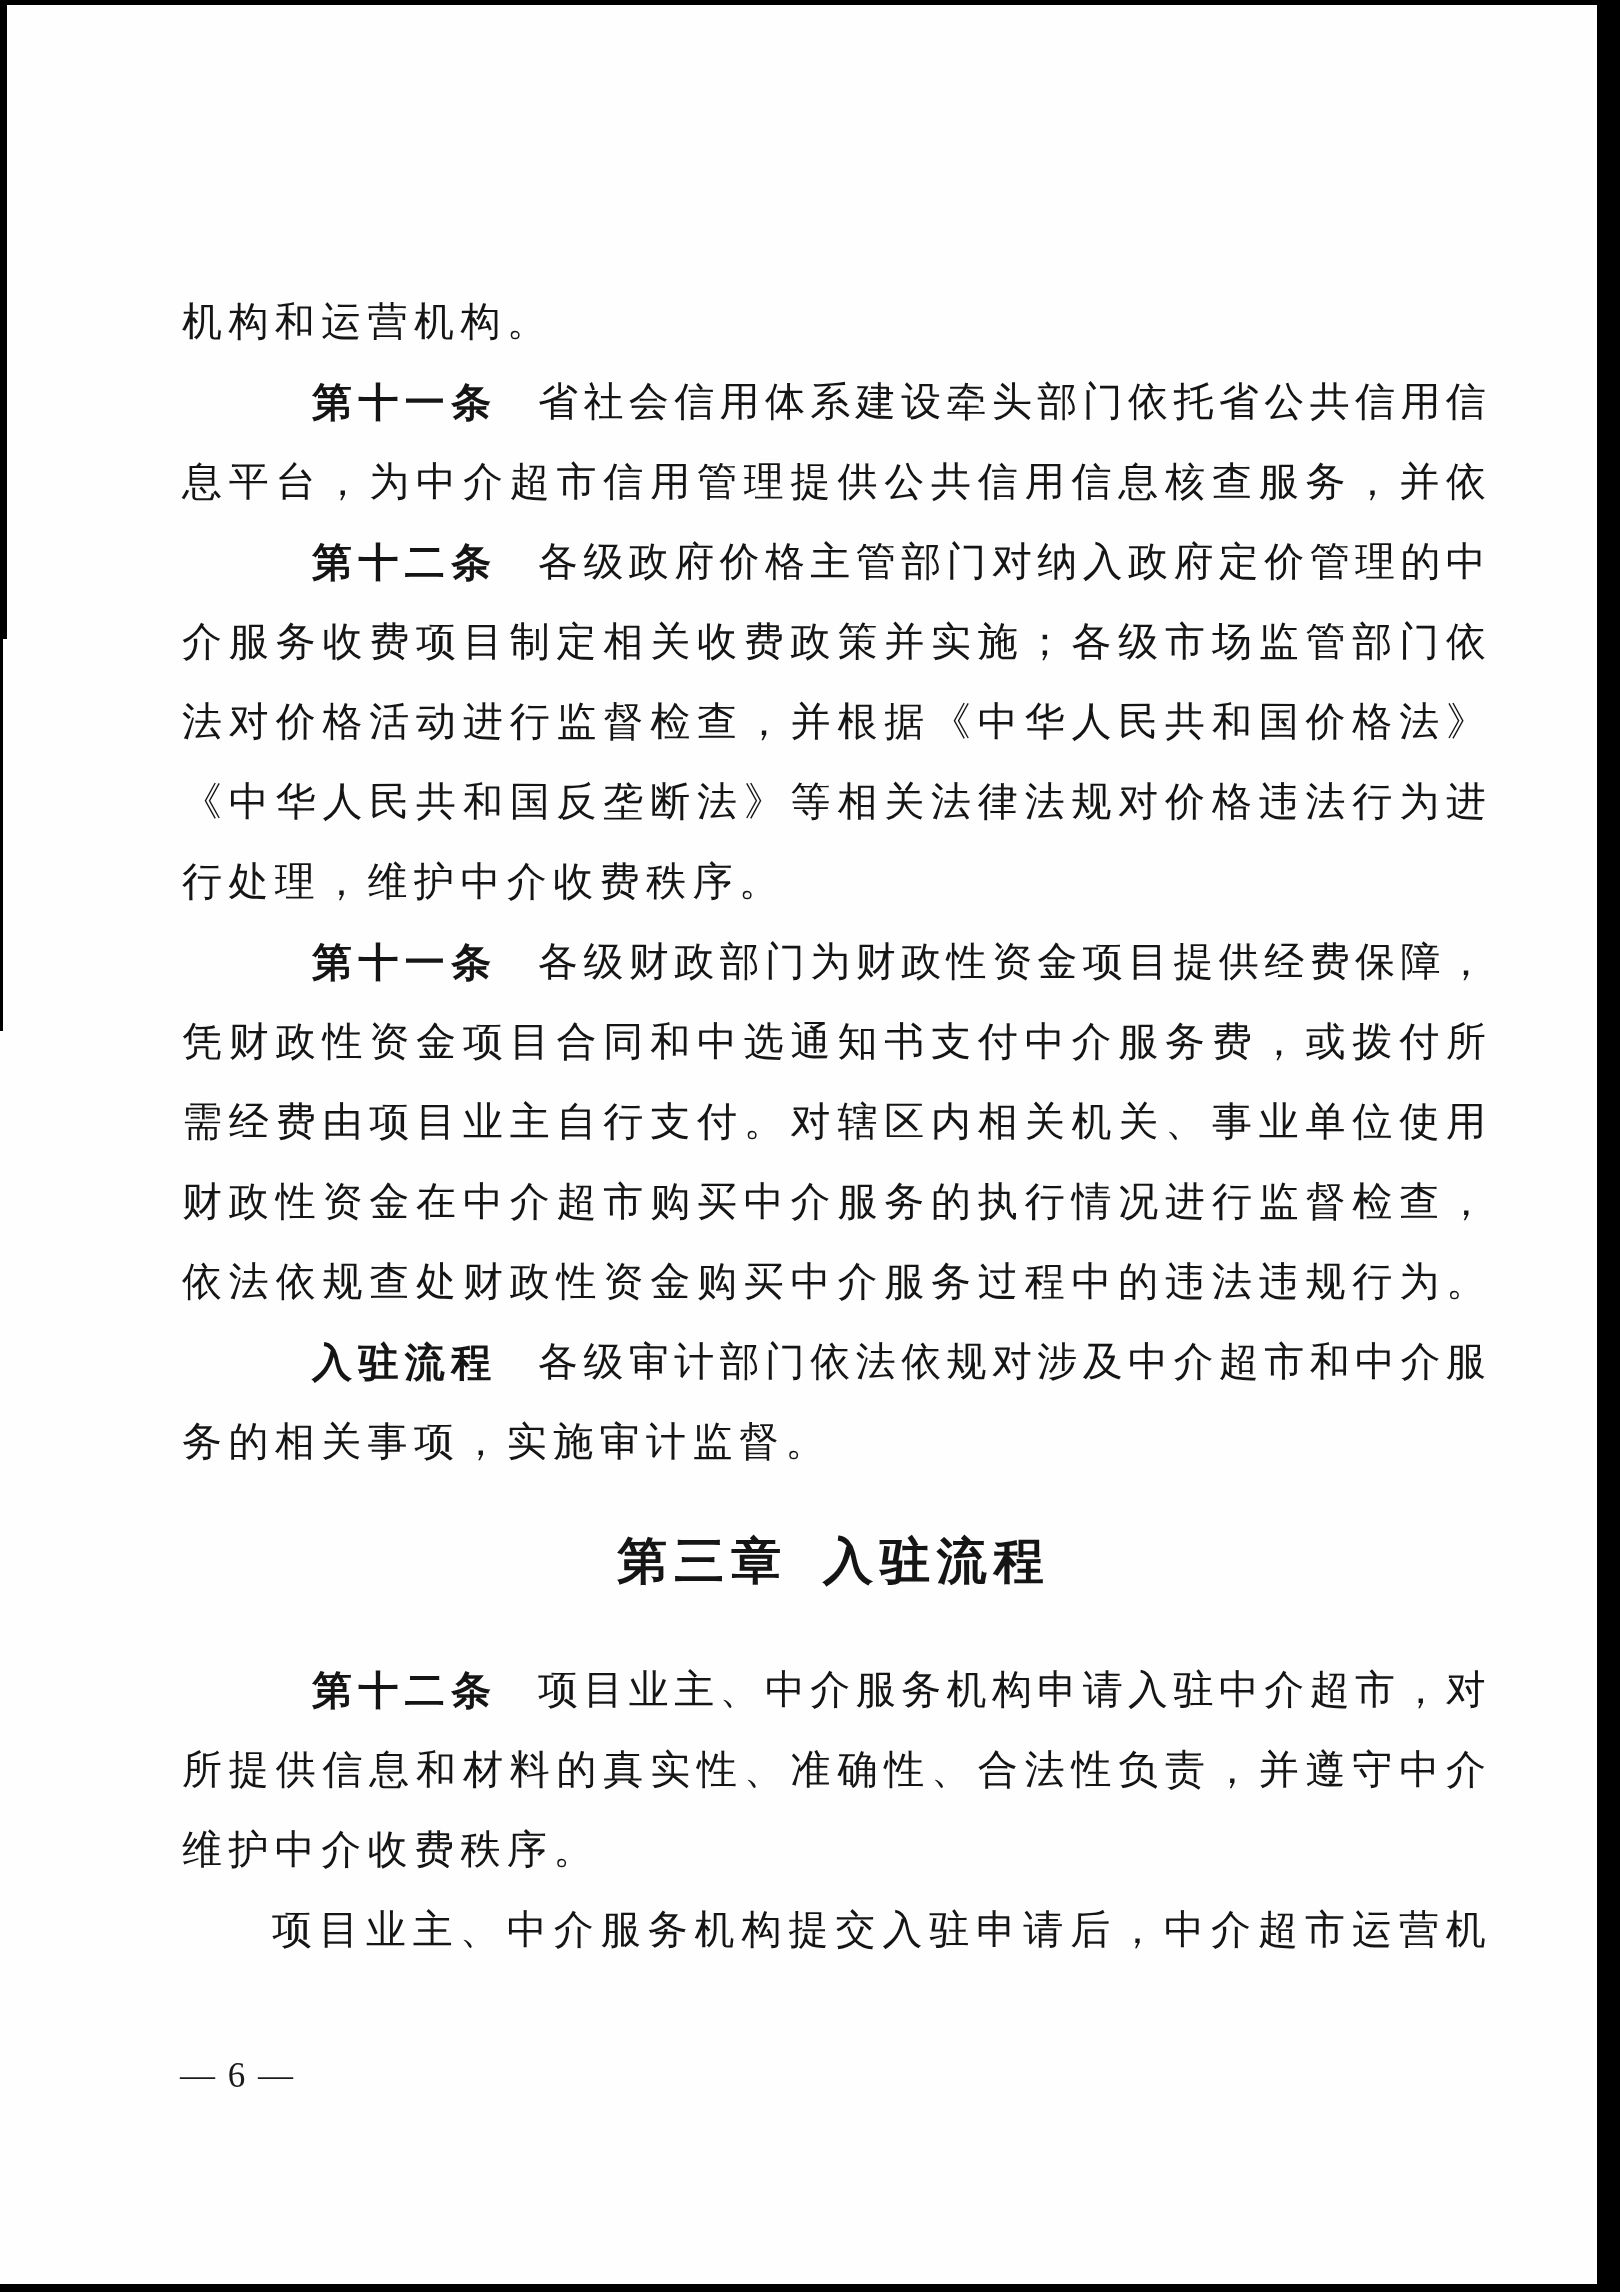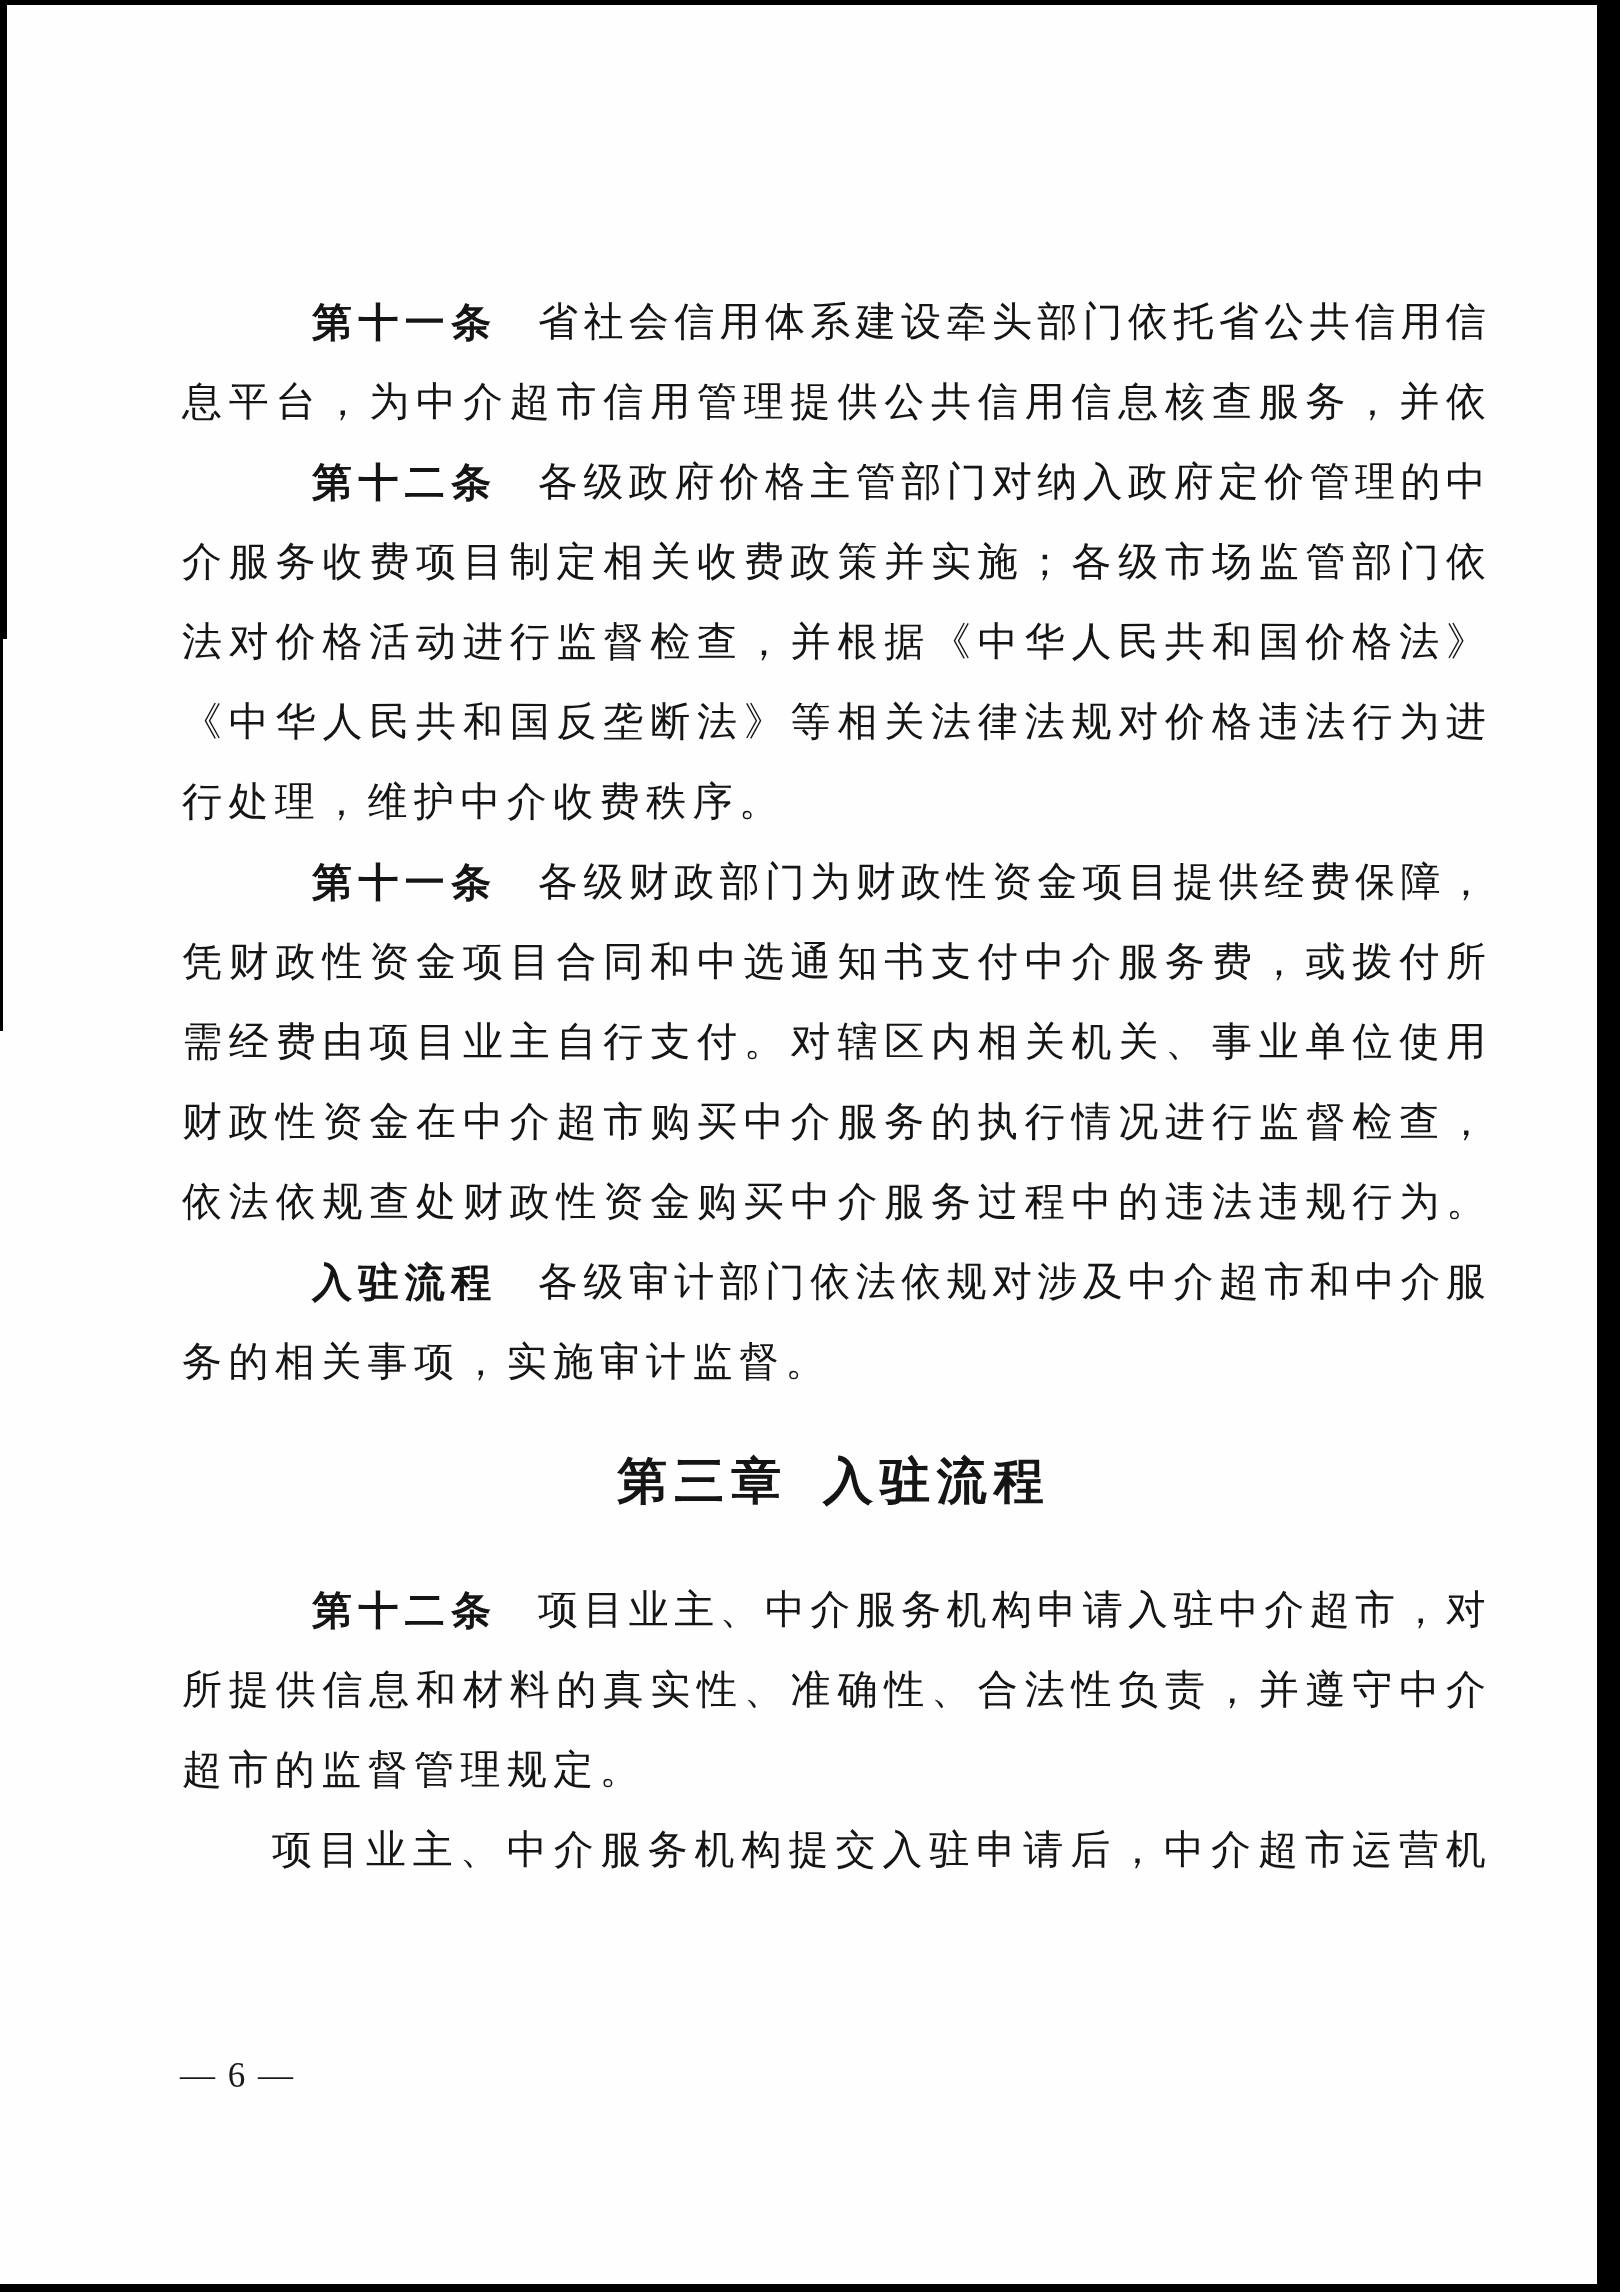--- a/index.html
+++ b/index.html
@@ -85,20 +85,21 @@
 <body>
 
 <div class="page">
   <div class="scan-edge top"></div>
   <div class="scan-edge left"></div>
   <div class="scan-edge left2"></div>
   <div class="scan-edge right"></div>
   <div class="scan-edge bottom"></div>
 
   <main class="text-block" id="text-block">
+      <div class="line"><span>机构和运营机构。</span></div>
       <div class="line indent fill">
         <span class="article-no">第十一条</span>
         <span>省</span>
         <span>社</span>
         <span>会</span>
         <span>信</span>
         <span>用</span>
         <span>体</span>
         <span>系</span>
         <span>建</span>
@@ -478,21 +479,21 @@
         <span>性</span>
         <span>负</span>
         <span>责</span>
         <span>，</span>
         <span>并</span>
         <span>遵</span>
         <span>守</span>
         <span>中</span>
         <span>介</span>
       </div>
-      <div class="line"><span>超市的监督管理规定。</span></div>
+      <div class="line"><span>维护中介收费秩序。</span></div>
       <div class="line indent fill">
         <span>项</span>
         <span>目</span>
         <span>业</span>
         <span>主</span>
         <span>、</span>
         <span>中</span>
         <span>介</span>
         <span>服</span>
         <span>务</span>

